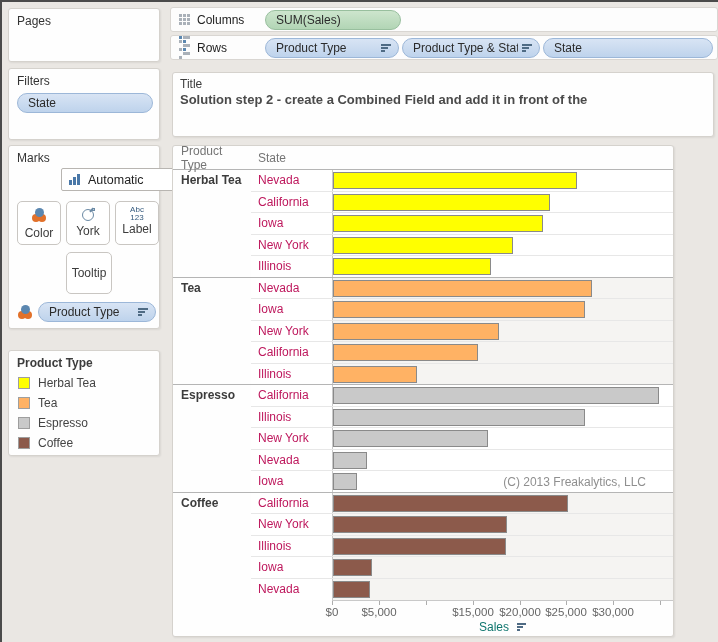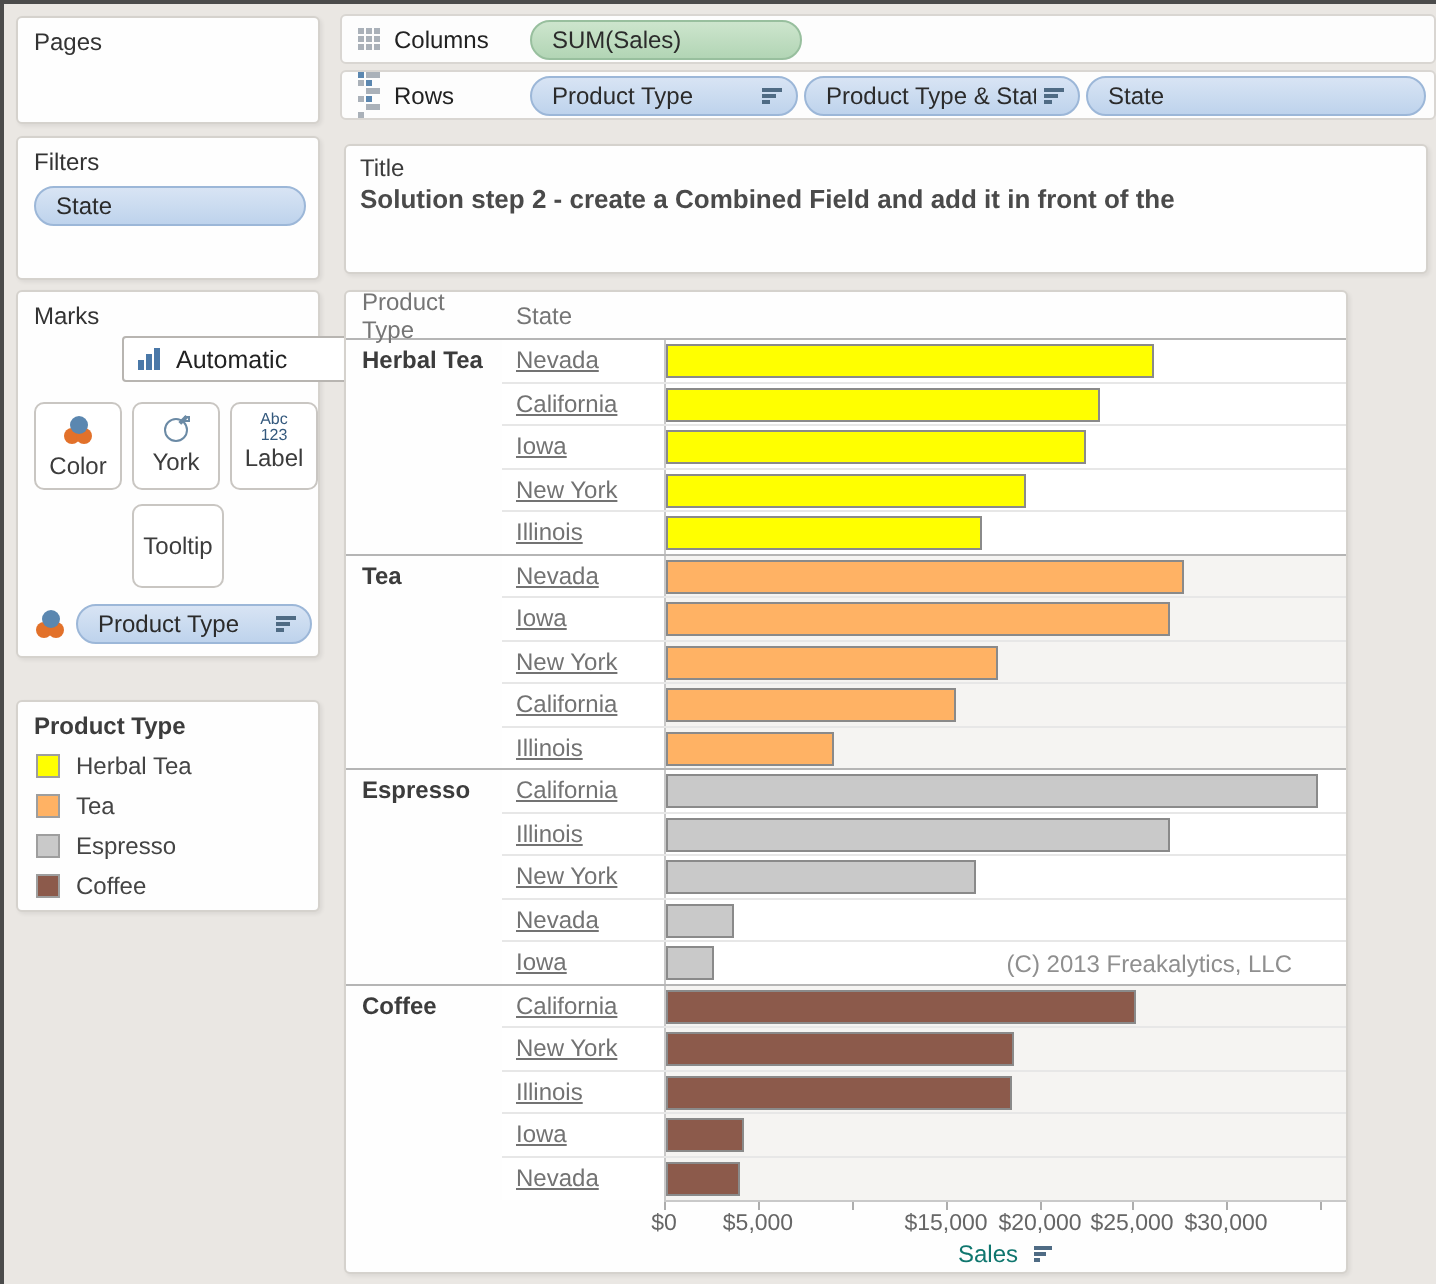--- a/index.html
+++ b/index.html
@@ -55,21 +55,21 @@
   #chart-header{display:flex;height:24px;border-bottom:1px solid #b5b5b5;align-items:center;box-sizing:border-box;}
   #chart-header .h1{width:78px;padding-left:8px;box-sizing:border-box;font-size:12px;color:#757575;}
   #chart-header .h2{padding-left:7px;font-size:12px;color:#757575;}
   .group{display:flex;border-bottom:1px solid #b5b5b5;}
   .group:last-child{border-bottom:none;}
   .pcell{width:78px;padding:3px 0 0 8px;box-sizing:border-box;font-size:12px;font-weight:bold;color:#3c3c3c;}
   .grows{flex:1;display:flex;flex-direction:column;}
   .grow{display:flex;height:21.5px;box-sizing:border-box;border-bottom:1px solid #e7e7e7;}
   .grow:last-child{border-bottom:none;height:20.5px;}
   .group:last-child .grow:last-child{height:21.5px;}
-  .scell{width:81px;padding:3px 0 0 7px;box-sizing:border-box;font-size:12px;color:#737373;background:#fff;text-decoration:underline;}
+  .scell{width:81px;padding:3px 0 0 7px;box-sizing:border-box;font-size:12px;color:#be185d;background:#fff;}
   .bcell{width:341px;box-sizing:border-box;border-left:1px solid #c9c9c9;background:#fff;}
   .banded .bcell{background:#f5f4f2;}
   .bar{height:15px;margin-top:2px;border:1px solid #8a8a8a;box-sizing:content-box;}
   #axis{position:relative;margin-left:159px;width:341px;height:36px;border-top:1px solid #c9c9c9;}
   .tick{position:absolute;top:0;width:1px;height:4px;background:#adadad;}
   .tick-label{position:absolute;top:5px;width:60px;margin-left:-30px;text-align:center;
               font-size:11.5px;color:#666;}
   #xlabel-row{position:absolute;top:19px;left:0;width:100%;display:flex;justify-content:center;
               align-items:center;font-size:12px;color:#0f766e;gap:4px;}
   #annotation{position:absolute;top:326px;right:27px;font-size:12px;color:#8f8f8f;line-height:20px;}

